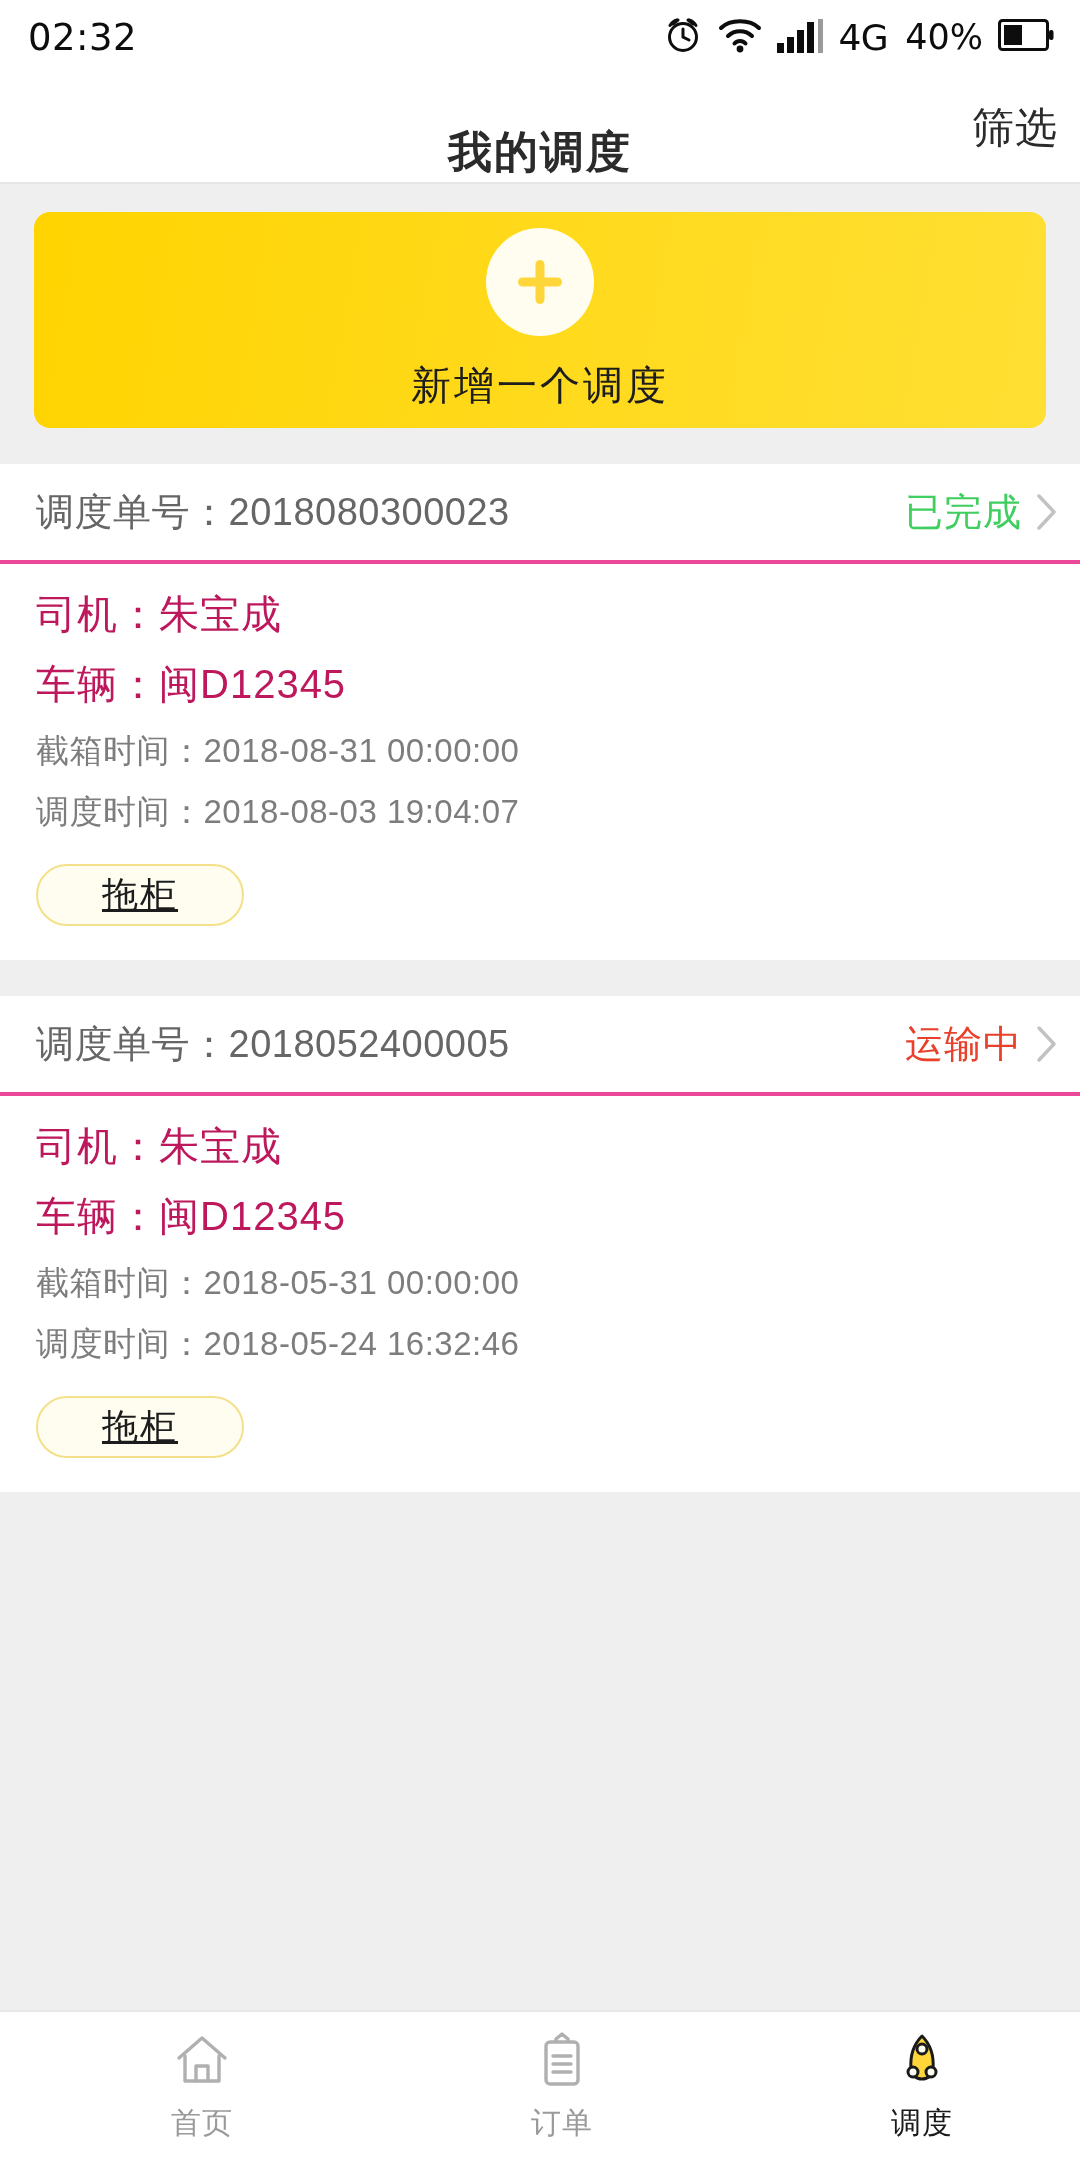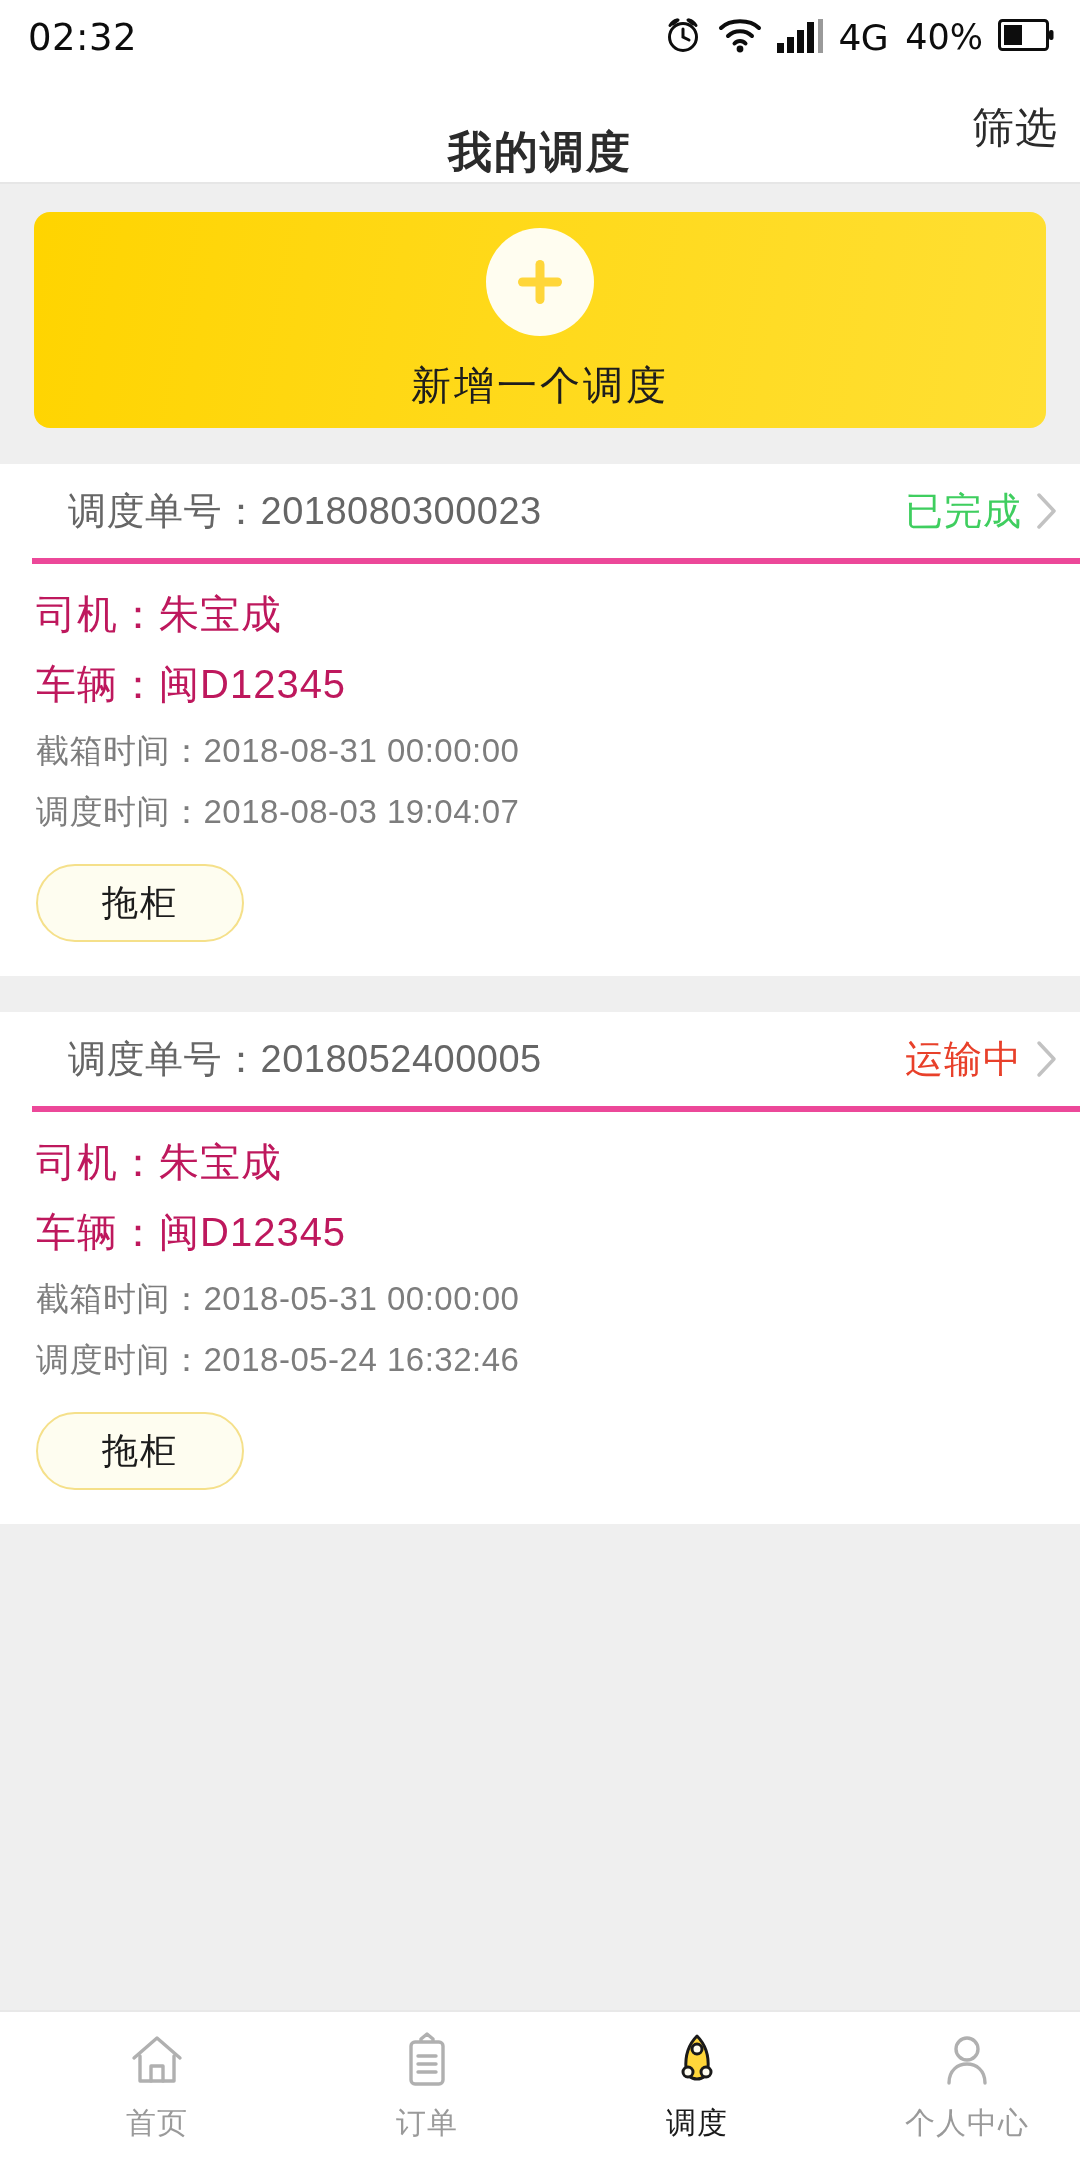--- a/index.html
+++ b/index.html
@@ -50,39 +50,38 @@
     background:#fffdf0;
     display:flex; align-items:center; justify-content:center;
   }
   .plus-circle svg { display:block; }
   .add-banner-label { font-size:40px; color:#1d1d1d; letter-spacing:3px; }
 
   
   .card { background:#ffffff; margin-top:36px; }
   .card-head {
     height:100px; display:flex; align-items:center;
-    padding:0 22px 0 36px; border-bottom:6px solid #ec4899;
+    padding:0 22px 0 36px; border-bottom:4px solid #ec4899;
     cursor:pointer;
-    margin-left:32px;
   }
   .card-no { font-size:38px; color:#666666; letter-spacing:0.5px; flex:1 1 auto; white-space:nowrap; }
   .status { font-size:38px; letter-spacing:1px; white-space:nowrap; }
   .status.done { color:#3fce5f; }
   .status.transit { color:#e8402a; }
   .chev { margin-left:14px; width:22px; height:38px; flex:0 0 auto; }
 
   .card-body { padding:30px 36px 34px 36px; }
   .row-strong { font-size:40px; color:#be185d; letter-spacing:1px; line-height:1.0; margin-bottom:30px; }
   .row-strong:nth-of-type(2) { margin-bottom:30px; }
   .row-muted { font-size:33px; color:#7d7d7d; letter-spacing:0.5px; line-height:1.0; margin-bottom:28px; }
   .tag {
     display:inline-flex; align-items:center; justify-content:center;
-    min-width:208px; height:78px; padding:0 30px; margin-top:8px;
+    min-width:208px; height:62px; padding:0 30px; margin-top:8px;
     border:2px solid #f5e08a; border-radius:40px; background:#fefdf0;
-    font-size:36px; color:#1c1c1c; letter-spacing:2px; cursor:pointer;
+    font-size:36px; color:#1c1c1c; letter-spacing:2px; cursor:pointer;text-decoration:underline;
   }
 
   
   .tabbar {
     flex:0 0 150px; height:150px; background:#ffffff;
     border-top:2px solid #e8e8e8;
     display:flex; align-items:center;
   }
   .tab {
     flex:1 1 0; height:100%;
@@ -241,25 +240,16 @@
         <svg width="58" height="58" viewBox="0 0 58 58">
           <path d="M29 5 C38 14 41 26 40 38 C40 44 35 48 29 48 C23 48 18 44 18 38 C17 26 20 14 29 5 Z" fill="#ffd63a" stroke="#1a1a1a" stroke-width="3" stroke-linejoin="round"></path>
           <circle cx="29" cy="18" r="5" fill="#fffdf0" stroke="#1a1a1a" stroke-width="3"></circle>
           <circle cx="20" cy="41" r="5" fill="#fffdf0" stroke="#1a1a1a" stroke-width="3"></circle>
           <circle cx="38" cy="41" r="5" fill="#fffdf0" stroke="#1a1a1a" stroke-width="3"></circle>
         </svg>
       </div>
       <div class="tab-label">调度</div>
     </div>
 
-    <div class="tab">
-      <div class="tab-icon">
-        <svg width="58" height="58" viewBox="0 0 58 58">
-          <circle cx="29" cy="18" r="11" fill="none" stroke="#b0b0b0" stroke-width="3.4"></circle>
-          <path d="M11 52 C11 39 20 33 29 33 C38 33 47 39 47 52" fill="none" stroke="#b0b0b0" stroke-width="3.4" stroke-linecap="round"></path>
-        </svg>
-      </div>
-      <div class="tab-label">个人中心</div>
-    </div>
 
   </div>
 
 </div>
 
 </body></html>

